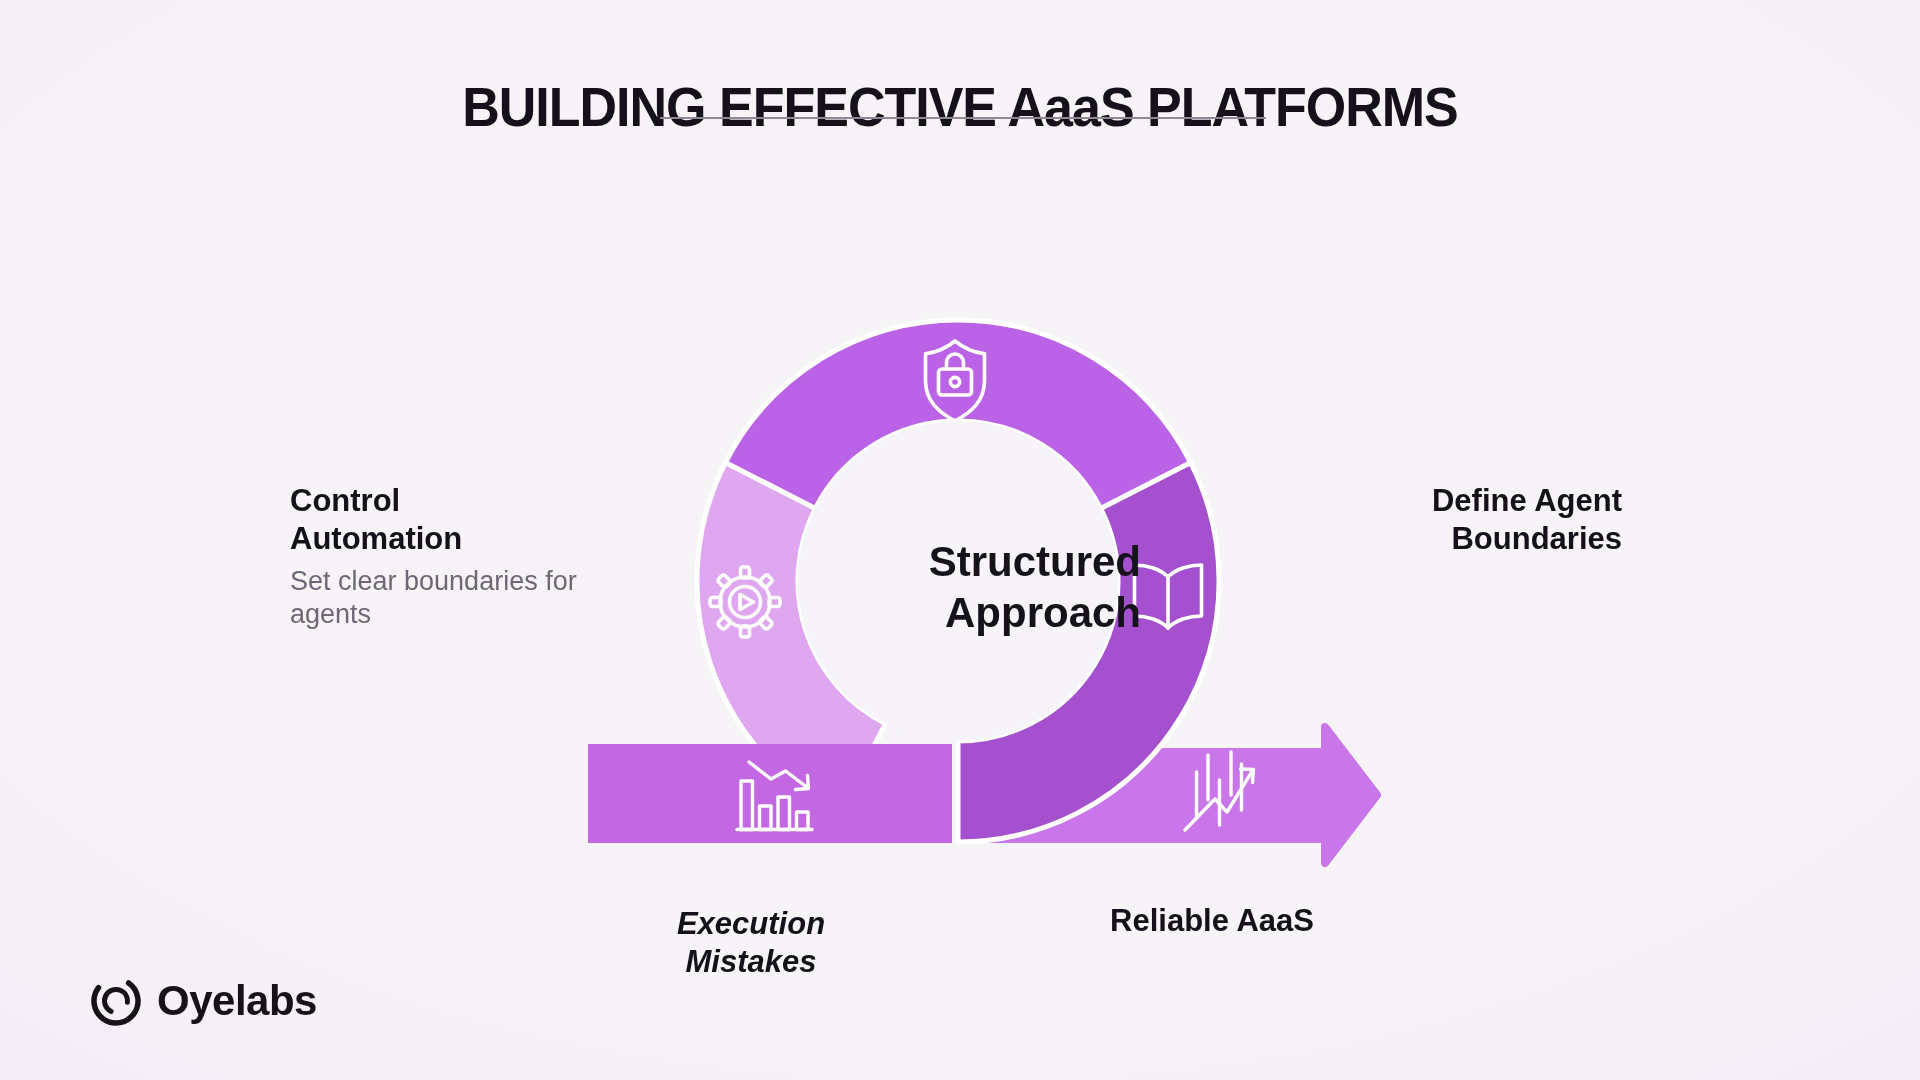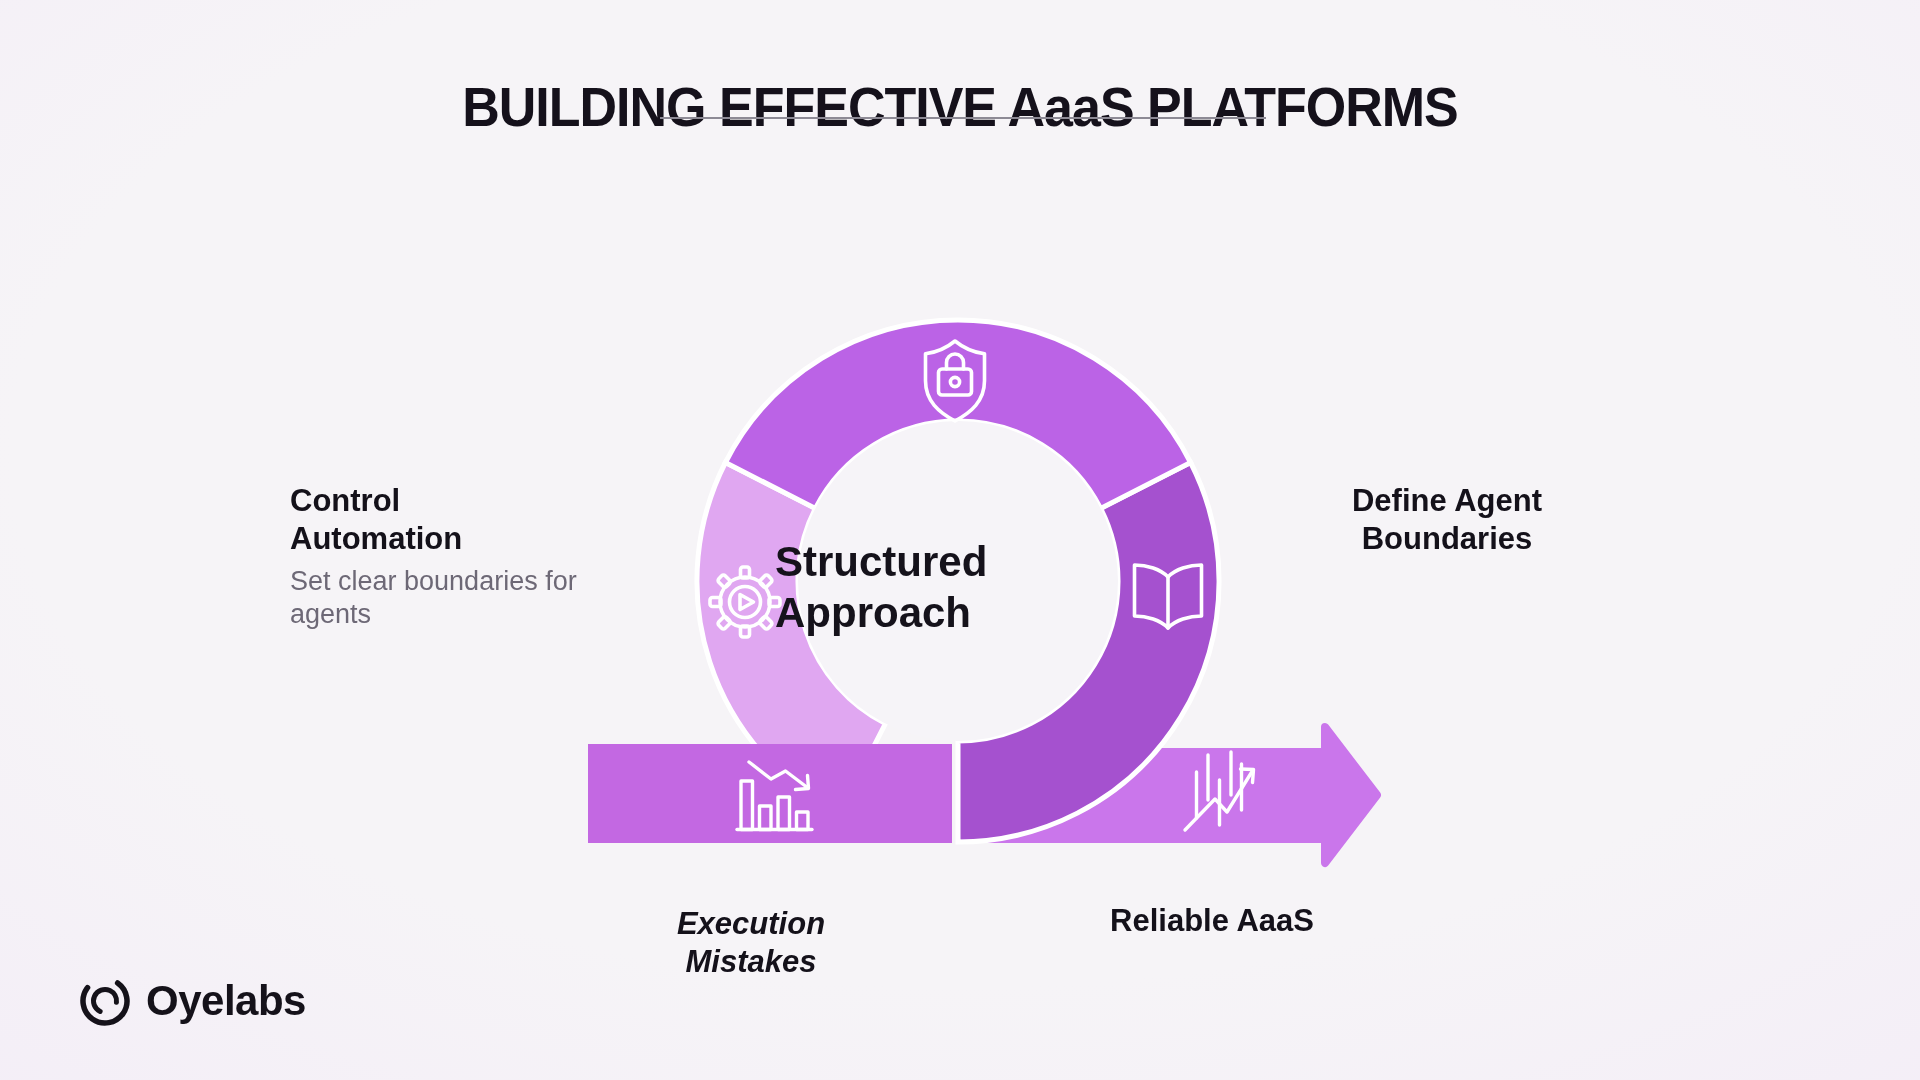--- a/index.html
+++ b/index.html
@@ -18,32 +18,32 @@
   .title-rule{
     left:660px;top:117px;width:606px;height:2px;background:#8d8a95;
   }
   .step{line-height:38px;}
   .step .heading{
     font-size:31px;font-weight:700;color:#14111a;white-space:pre-line;line-height:38px;
   }
   .step .desc{
     font-size:27px;font-weight:400;color:#6d6876;white-space:pre-line;line-height:33px;margin-top:7px;
   }
-  .ta-c{text-align:center;} .ta-r{text-align:left;} .ta-l{text-align:center;}
+  .ta-c{text-align:center;} .ta-r{text-align:left;} .ta-l{text-align:right;}
   .pos-implement{left:758px;top:152px;width:400px;}
   .pos-control{left:290px;top:482px;width:350px;}
   .pos-define{left:1272px;top:482px;width:350px;}
   .pos-execution{left:581px;top:905px;width:340px;font-style:italic;}
   .pos-reliable{left:1032px;top:902px;width:360px;}
   .center-label{
-    left:775px;top:536px;width:366px;text-align:left;
+    left:775px;top:536px;width:366px;text-align:right;
     font-size:42px;font-weight:700;color:#15121b;line-height:51px;white-space:pre-line;
   }
   .footer-brand{
-    left:76px;top:972px;display:flex;align-items:center;gap:12px;
+    left:87px;top:972px;display:flex;align-items:center;gap:12px;
   }
   .brand-text{font-size:42px;font-weight:600;color:#15121a;letter-spacing:-0.5px;}
   svg{display:block;}
 </style>
 </head>
 <body>
 
 <svg class="abs" style="left:0;top:0;" width="1920" height="1080" viewBox="0 0 1920 1080" aria-hidden="true">
 
   <g>

